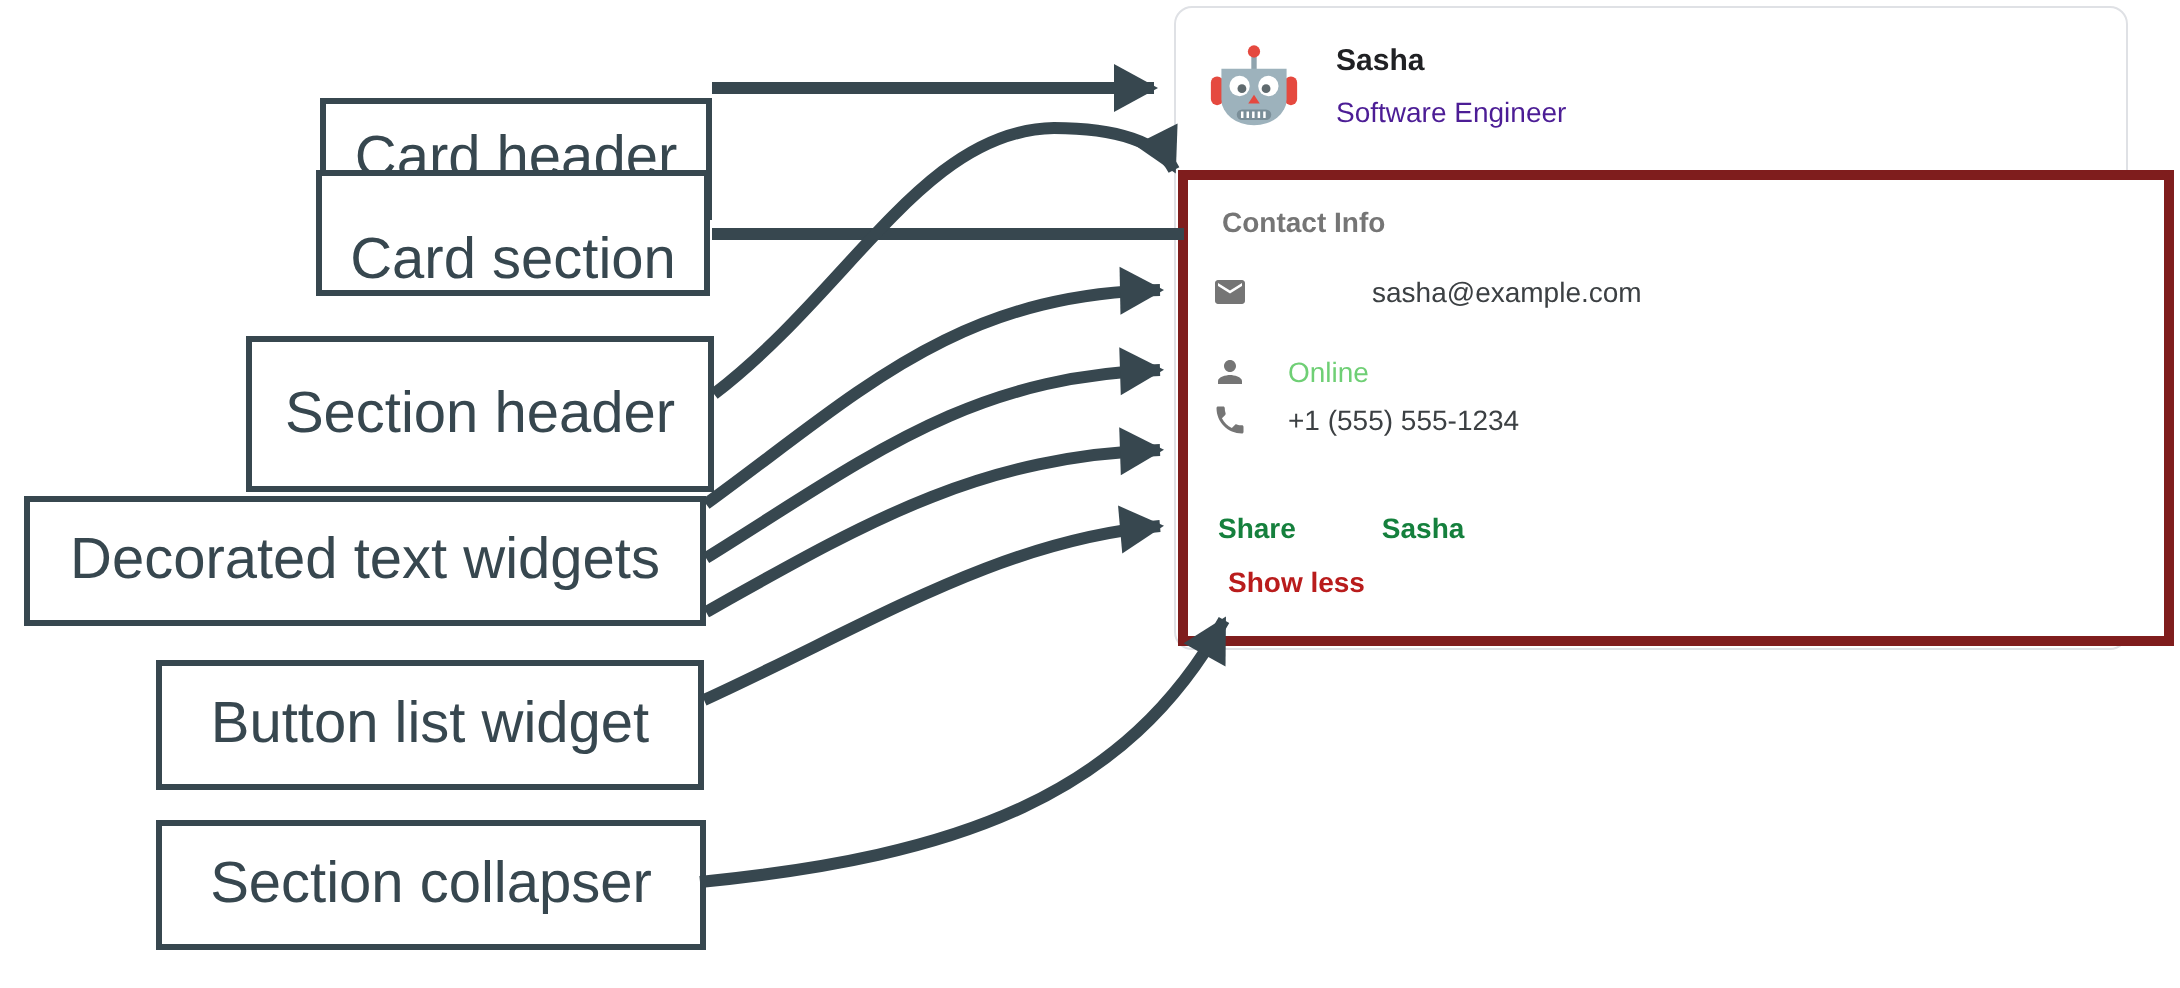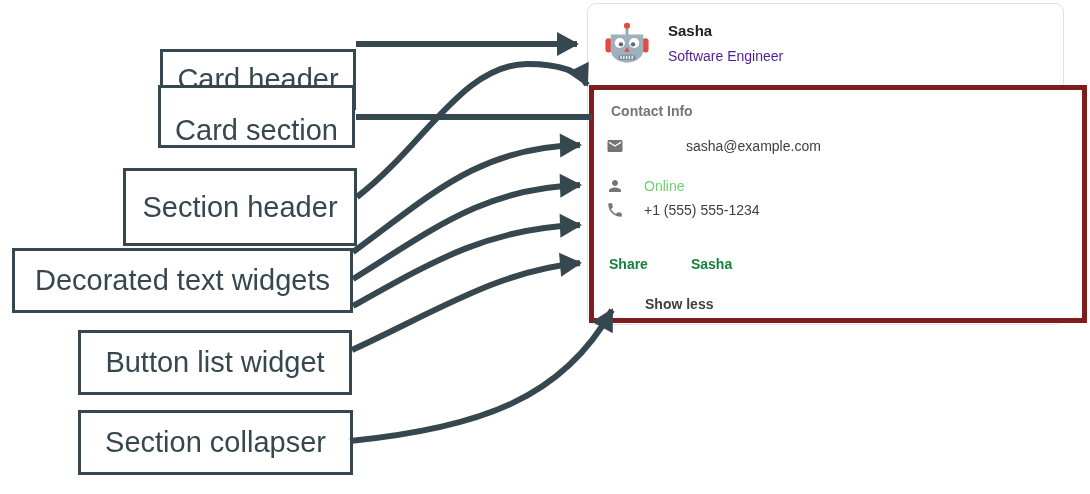--- a/index.html
+++ b/index.html
@@ -33,21 +33,21 @@
     position:absolute;left:1px;top:81px;width:498px;height:238px;
     box-sizing:border-box;border:5px solid #7f1d1d;background:#fff;
   }
   .section-title{position:absolute;left:17px;top:13px;font-size:14px;font-weight:700;color:#757575;}
   .drow{position:absolute;left:12px;height:20px;display:flex;align-items:center;}
   .drow .ricon{width:18px;height:18px;flex:0 0 auto;}
   .drow .rtext{margin-left:20px;font-size:14px;color:#3C4043;}
   .drow.row-online .rtext{color:#6FCF75;}
   .btn-row{position:absolute;left:15px;top:166px;display:flex;gap:43px;}
   .link-btn{font-size:14px;font-weight:700;color:#15803d;cursor:pointer;}
-  .collapser{position:absolute;left:20px;top:206px;font-size:14px;font-weight:700;color:#404040;cursor:pointer;margin-left:31px;}
+  .collapser{position:absolute;left:20px;top:193px;font-size:14px;font-weight:700;color:#b91c1c;cursor:pointer;}
   
   .arrows{position:absolute;left:0;top:0;width:1090px;height:494px;z-index:3;pointer-events:none;}
 </style>
 </head>
 <body>
 
 <div class="stage">
 
   <div class="card">
 

